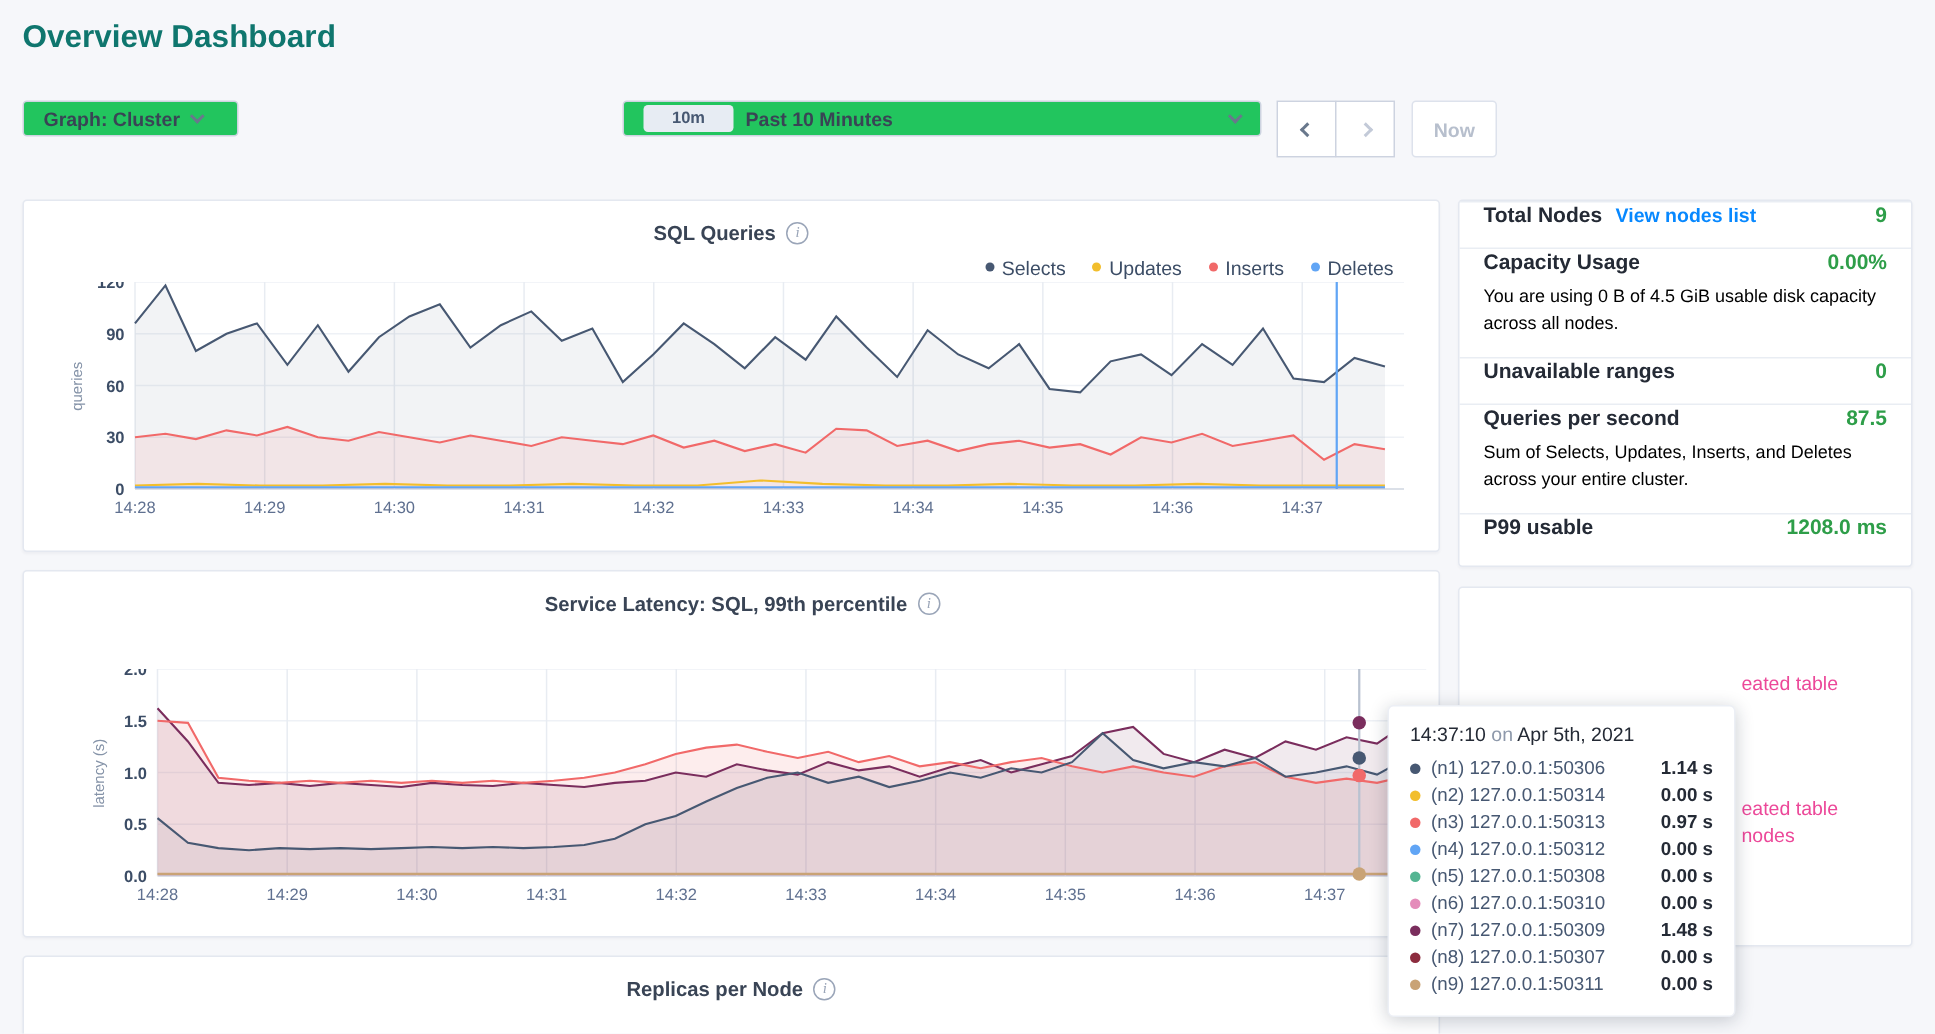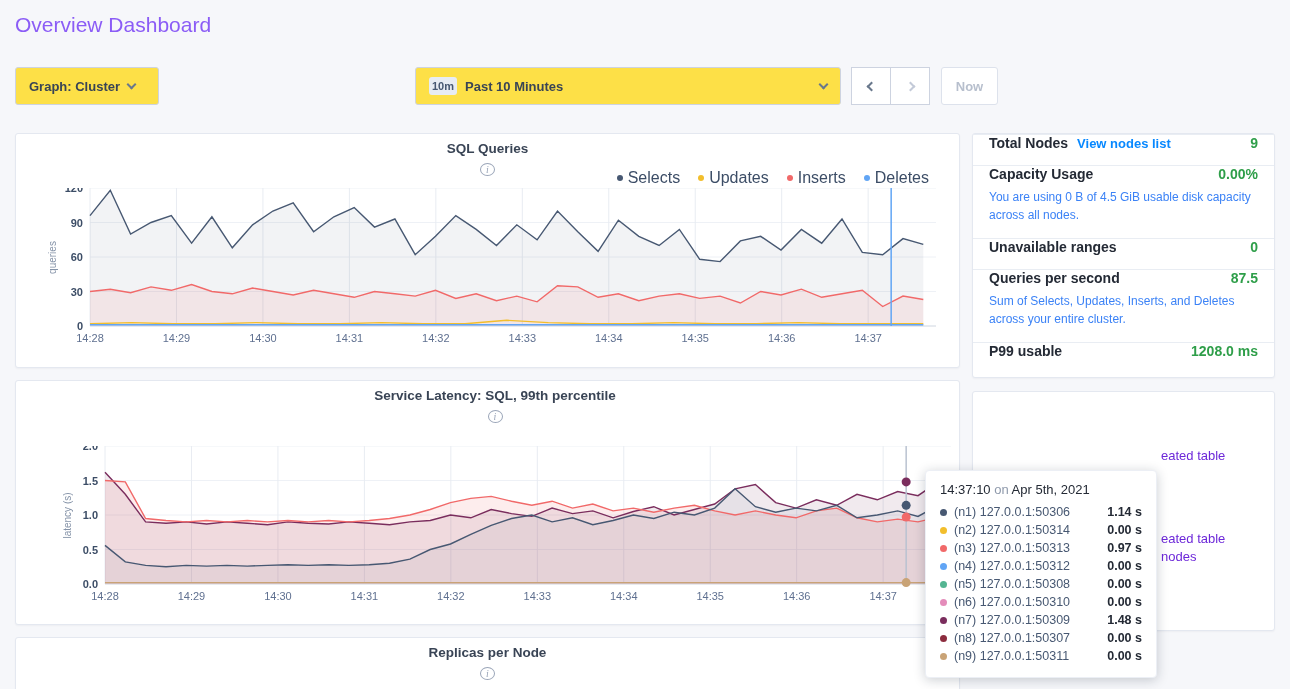--- a/index.html
+++ b/index.html
@@ -5,44 +5,44 @@
   * { margin:0; padding:0; box-sizing:border-box; }
   html,body { width:1290px; height:689px; overflow:hidden; }
   body {
     font-family:"Liberation Sans", sans-serif;
     background:#f6f7fa;
     color:#242a35;
     position:relative;
   }
   .page-title {
     position:absolute; left:15px; top:13px;
-    font-size:21px; font-weight:400; color:#8b5cf6;
+    font-size:21px; font-weight:700; color:#0f766e;
   }
   
   .controls { position:absolute; left:0; top:67px; width:1290px; height:40px; }
   .dd {
-    position:absolute; top:0; height:38px; background:#fde047;
+    position:absolute; top:0; height:24px; background:#22c55e;
     border:1px solid #cdd3e0; border-radius:3px;
     display:flex; align-items:center; gap:8px; padding:0 13px;
     font-size:13px; font-weight:700; color:#394455; cursor:pointer;
   }
   .dd-graph { left:15px; width:144px; }
   .dd-dash  { left:185px; width:184px; }
   .dd-time  { left:415px; width:426px; }
   .chev {
     display:inline-block; width:7px; height:7px;
     border-left:2px solid #69788c; border-bottom:2px solid #69788c;
   }
   .chev.down  { transform:rotate(-45deg); margin-top:-3px; }
   .chev.left  { transform:rotate(45deg); }
   .chev.right { transform:rotate(225deg); border-color:#c3cad8; }
   .dd-time .spacer { flex:1; }
   .time-badge {
     background:#e7ecf3; color:#475872; font-size:11px; font-weight:700;
-    padding:3px 3px; border-radius:3px;
+    padding:3px 19px; border-radius:3px;
   }
   .btn-group { position:absolute; left:851px; top:0; display:flex; }
   .nav-btn {
     width:40px; height:38px; background:#fff; border:1px solid #cdd3e0;
     display:flex; align-items:center; justify-content:center; cursor:pointer;
   }
   .nav-btn + .nav-btn { margin-left:-1px; }
   .now-btn {
     position:absolute; left:941px; top:0; width:57px; height:38px;
     background:#fff; border:1px solid #dde2ec; border-radius:3px;
@@ -52,34 +52,34 @@
   
   .panel {
     background:#fff; border:1px solid #e4e8f0; border-radius:3px;
     box-shadow:0 1px 2px rgba(16,30,55,0.04);
   }
   .main-col { position:absolute; left:15px; top:133px; width:945px; }
   .panel-chart1 { height:235px; }
   .panel-chart2 { height:245px; margin-top:12px;padding-left:15px; }
   .panel-chart3 { height:120px; margin-top:12px; }
   .panel-title-row {
-    display:flex; align-items:center; justify-content:center; gap:7px;
-    padding-top:14px; height:34px;flex-direction:column;
+    display:flex; justify-content:center; gap:7px;
+    padding-top:14px; height:34px;
   }
   .panel-title { font-size:13.5px; font-weight:700; color:#394455; }
   .info-icon {
     width:15px; height:15px; border:1px solid #9aa5b8; border-radius:50%;
     color:#9aa5b8; font-size:10px; font-style:italic; font-family:"Liberation Serif",serif;
     display:flex; align-items:center; justify-content:center; cursor:pointer;
   }
   .legend-row {
     display:flex; justify-content:flex-end; gap:18px;
     height:20px; margin:0 30px 0 0; align-items:center;
   }
-  .legend-item { display:flex; align-items:center; gap:5px; font-size:16px; color:#3c4d66; cursor:pointer; }
+  .legend-item { display:flex; align-items:center; gap:5px; font-size:13px; color:#3c4d66; cursor:pointer; }
   .dot { width:7px; height:7px; border-radius:50%; display:inline-block; }
   .legend-item .dot { width:6px; height:6px; }
   .chart-wrap { position:relative; padding-left:30px; margin-top:0; }
   .panel-chart2 .chart-wrap { margin-top:31px; }
   .ylabel {
     position:absolute; left:-24px; top:64px; width:120px; text-align:center;
     transform:rotate(-90deg); transform-origin:center;
     font-size:10px; color:#8593a8;
   }
   
@@ -87,23 +87,23 @@
   .summary-card { padding-bottom:4px; }
   .summary-title {
     text-align:center; font-size:13.5px; font-weight:700; color:#242a35;
     padding:16px 0 12px 0;
   }
   .summary-item { padding:0 16px 14px 16px; border-top:1px solid #e9edf3; }
   .summary-row { display:flex; align-items:baseline; }
   .summary-label { font-size:14px; font-weight:700; color:#242a35; }
   .summary-link { font-size:13px; font-weight:700; color:#0788ff; margin-left:9px; cursor:pointer; }
   .summary-value { margin-left:auto; font-size:14px; font-weight:700; color:#2e9e49; }
-  .summary-desc { margin-top:6px; font-size:12px; color:#3b82f6; line-height:1.5; }
+  .summary-desc { margin-top:6px; font-size:12px; color:#000000; line-height:1.5; }
   .events-card { margin-top:13px; height:240px; position:relative; overflow:hidden; }
-  .event-frag { position:absolute; font-size:13px; color:#6d28d9; white-space:nowrap; }
+  .event-frag { position:absolute; font-size:13px; color:#ec4899; white-space:nowrap; }
   .event-frag.f0 { left:188px; top:56px; }
   .event-frag.f1 { left:188px; top:139px; }
   .event-frag.f2 { left:188px; top:157px; }
   
   .tooltip {
     position:absolute; left:925px; top:470px; width:232px; z-index:50;
     background:#fff; border-radius:4px; padding:11px 14px 12px 14px;
     box-shadow:0 2px 12px rgba(20,30,50,0.22); border:1px solid #eceff5;
   }
   .tooltip-header { font-size:13px; color:#242a35; margin-bottom:6px; }

